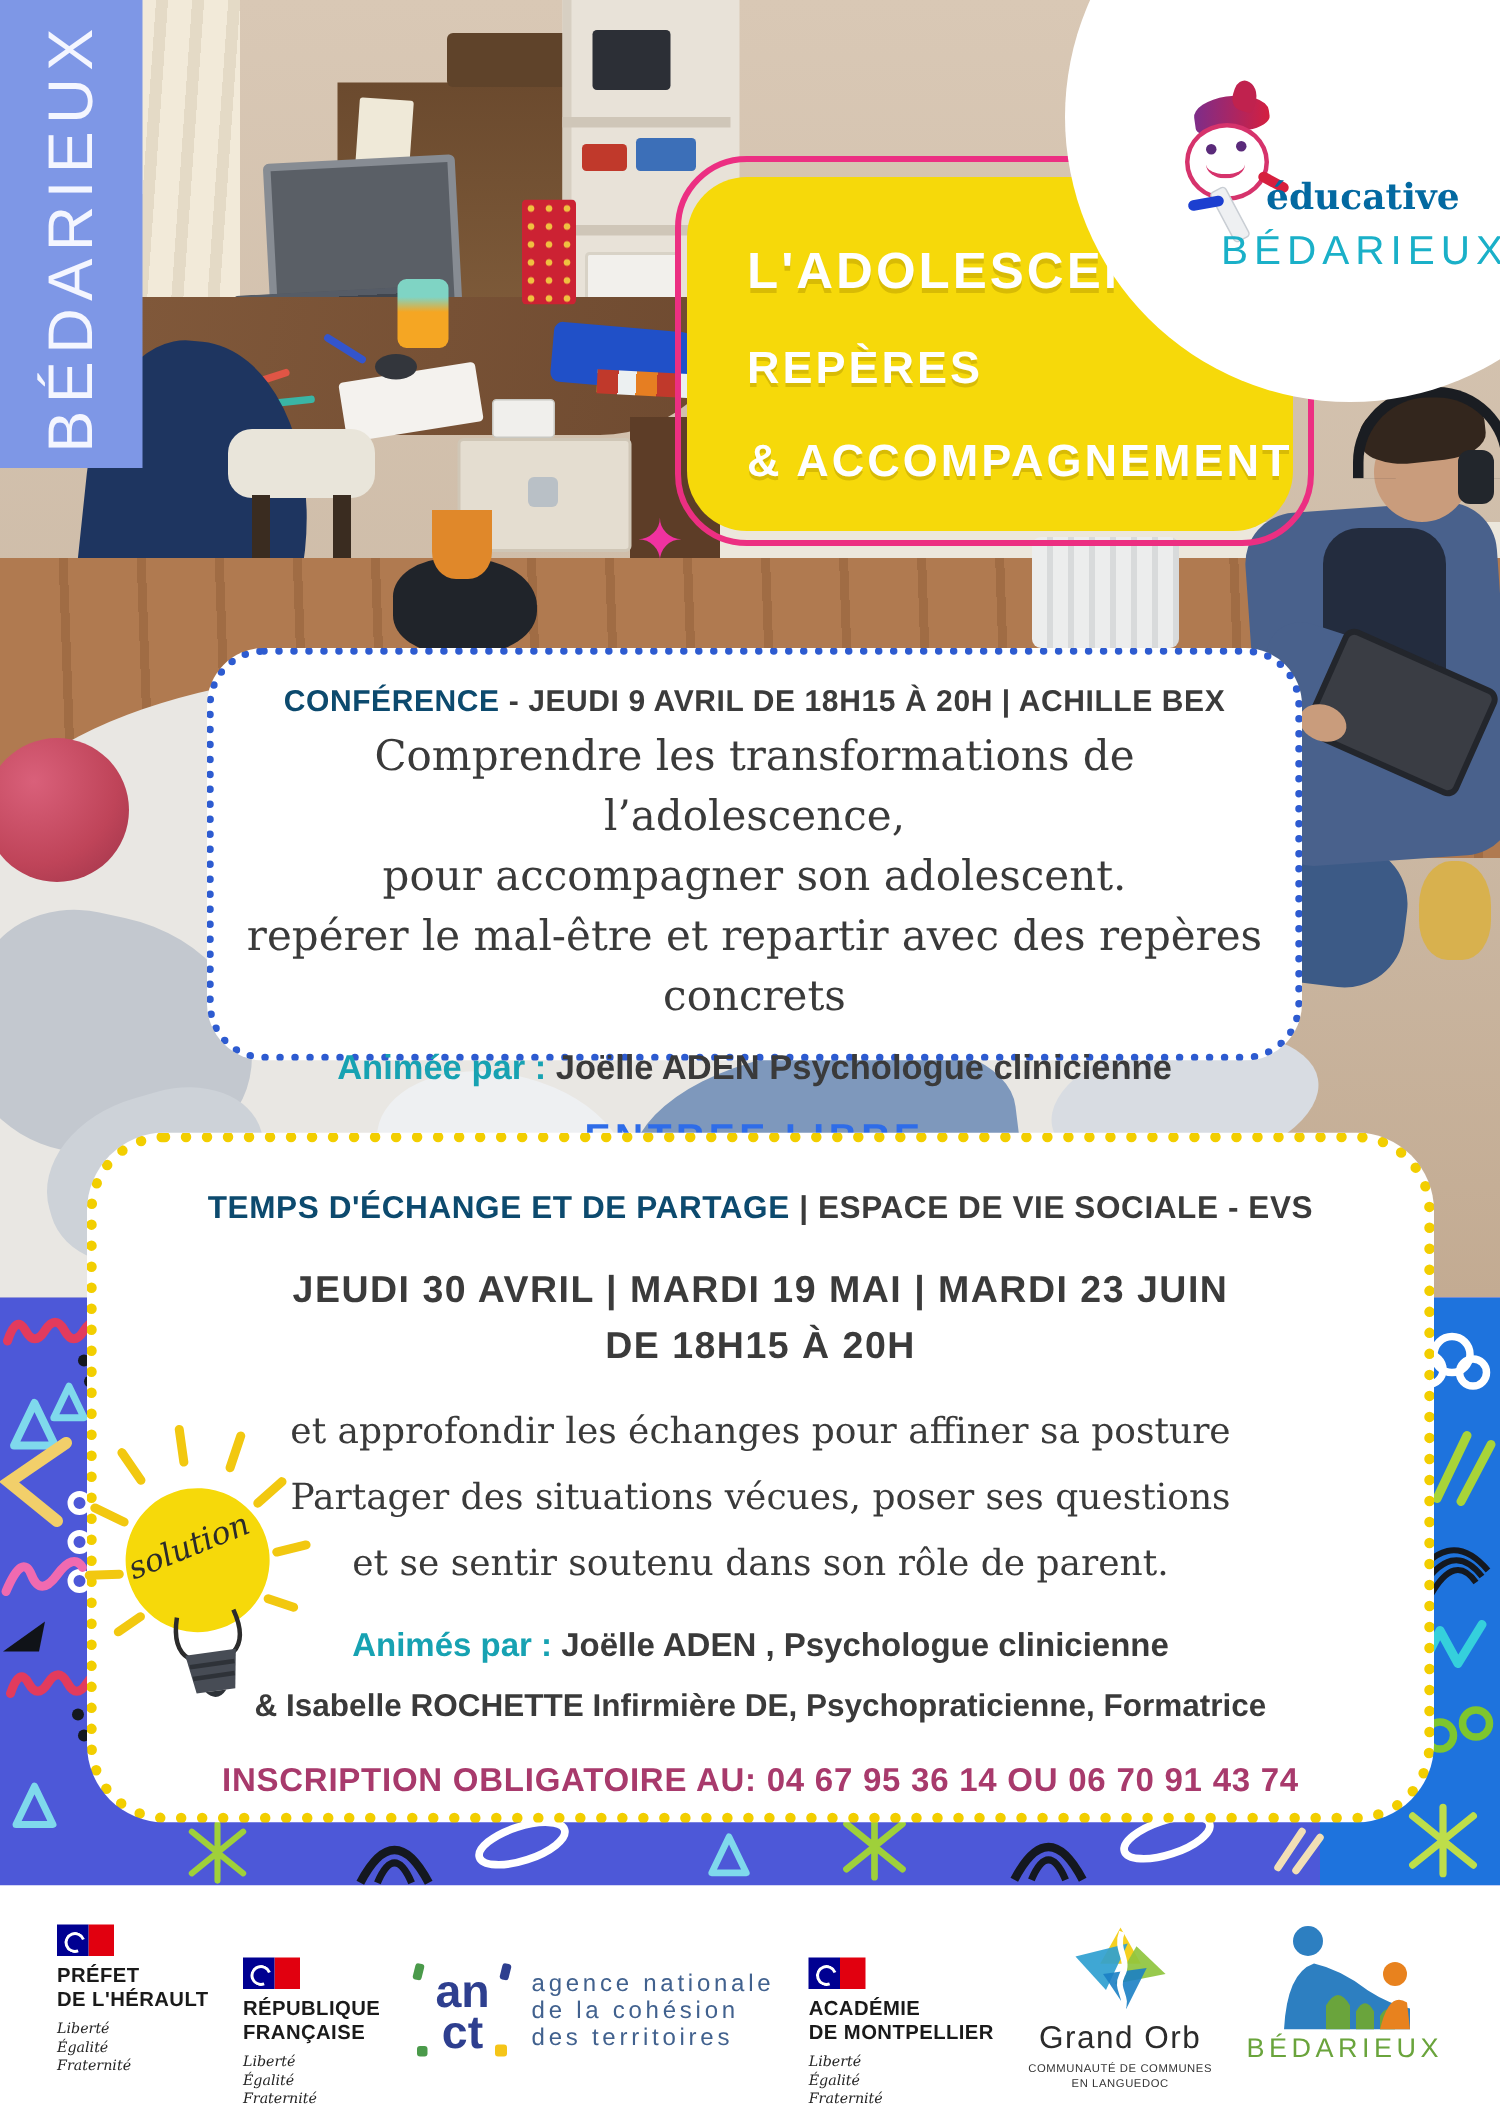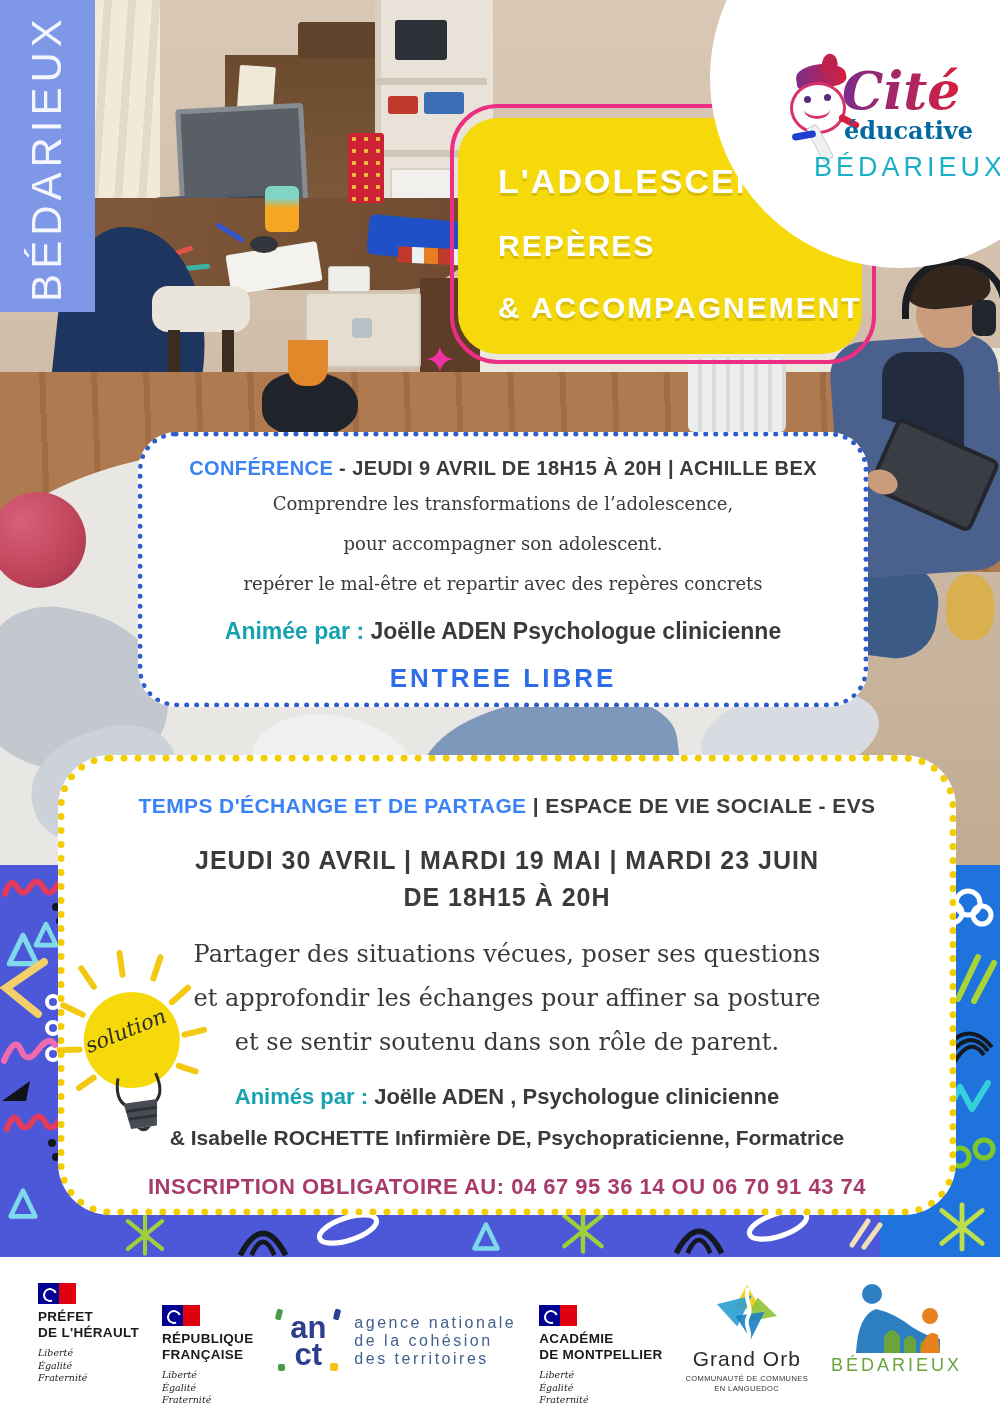--- a/index.html
+++ b/index.html
@@ -44,23 +44,23 @@
   .title-card .t{color:#fff;text-shadow:0 3px 0 rgba(180,150,0,.45);letter-spacing:2px;margin-left:40px;}
   .title-card .t1{font-size:34px;margin-top:44px;}
   .title-card .t2{font-size:30px;margin-top:28px;}
   .sparkle{position:absolute;left:424px;top:338px;font-size:38px;color:#f032a0;z-index:5;}
 
   
   .card{position:absolute;background:#fff;box-sizing:border-box;z-index:5;}
   .card-conf{left:138px;top:432px;width:730px;height:275px;border:5px dotted #2d5bd0;border-radius:38px;padding:14px 16px 0 16px;text-align:center;}
   .card-ex{left:58px;top:755px;width:898px;height:460px;border:7px dotted #f2ce00;border-radius:52px;padding:20px 20px 0 20px;text-align:center;}
   .head{font-size:20px;letter-spacing:.4px;color:#3b3b3b;white-space:nowrap;}
-  .head .hl{color:#3b82f6;text-align:center;}
+  .head .hl{color:#0c4a6e;text-align:center;}
   .card-ex .head{font-size:21px;}
-  .body-line{font-size:18px;line-height:40px;color:#3a3a3a;}
+  .body-line{font-size:28px;line-height:40px;color:#3a3a3a;}
   .card-ex .body-line{font-size:24px;line-height:44px;}
   .host{font-size:23px;font-weight:700;color:#3a3a3a;}
   .host .teal{color:#17a2b2;}
   .card-ex .host{font-size:22px;}
   .host2{font-size:21px;font-weight:700;color:#3a3a3a;margin-top:8px;}
   .entry{font-size:26px;letter-spacing:3px;color:#2e6ce8;}
   .dates{font-size:25px;letter-spacing:1px;color:#3b3b3b;line-height:37px;}
   .inscription{font-size:22px;letter-spacing:.5px;color:#a83a6c;}
 
   
@@ -267,21 +267,20 @@
   <div class="badge">
     <div class="hair"></div>
     <div class="spike"></div>
     <div class="face"></div>
     <div class="eye" style="left:94px;top:208px;"></div>
     <div class="eye" style="left:114px;top:206px;"></div>
     <div class="smile"></div>
     <div class="pencil"></div>
     <div class="dash-b"></div>
     <div class="dash-r"></div>
-    <div class="cite">Cité</div>
     <div class="educ">éducative</div>
     <div class="bedx">BÉDARIEUX</div>
   </div>
 
   <div class="title-outline"></div>
   <div class="title-card">
     <div class="t t1 disp">L'ADOLESCENCE</div>
     <div class="t t2 disp">REPÈRES</div>
     <div class="t t2 disp">&amp; ACCOMPAGNEMENT</div>
   </div>
@@ -304,22 +303,22 @@
 
   <section class="card card-ex">
     <p class="head disp" style="margin:12px 0 0 0;">
       <span class="hl">TEMPS D'ÉCHANGE ET DE PARTAGE</span>
       <span>|</span>
       <span>ESPACE DE VIE SOCIALE - EVS</span>
     </p>
     <div class="dates disp" style="margin-top:24px;">JEUDI 30 AVRIL | MARDI 19 MAI | MARDI 23 JUIN</div>
     <div class="dates disp">DE 18H15 À 20H</div>
     <div style="margin-top:16px;">
+      <div class="body-line serifb">et approfondir les échanges pour affiner sa posture</div>
       <div class="body-line serifb">Partager des situations vécues, poser ses questions</div>
-      <div class="body-line serifb">et approfondir les échanges pour affiner sa posture</div>
       <div class="body-line serifb">et se sentir soutenu dans son rôle de parent.</div>
     </div>
     <p class="host" style="margin:20px 0 16px 0;">
       <span class="teal">Animés par :</span>
       <span>Joëlle ADEN , Psychologue clinicienne</span>
     </p>
     <p class="host2">&amp; Isabelle ROCHETTE Infirmière DE,  Psychopraticienne, Formatrice</p>
     <p class="inscription disp" style="margin:24px 0 16px 0;">INSCRIPTION OBLIGATOIRE AU: 04 67 95 36 14 OU 06 70 91 43 74</p>
   </section>
 

